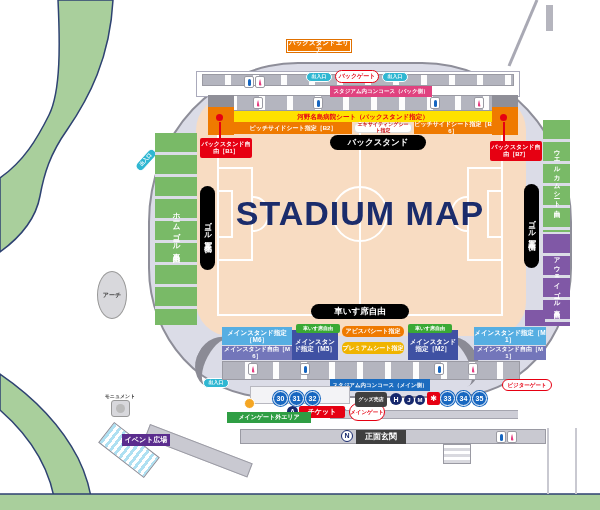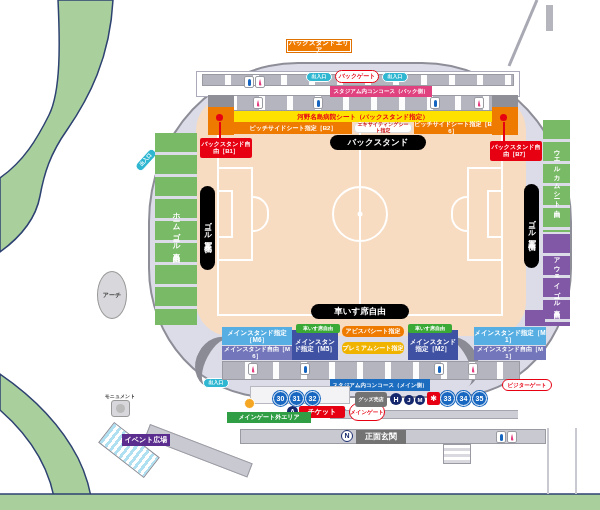--- a/index.html
+++ b/index.html
@@ -9,21 +9,21 @@
   .lbl{position:absolute;display:flex;align-items:center;justify-content:center;text-align:center;
        font-weight:bold;line-height:1.15;box-sizing:border-box;word-break:break-all;}
   .red-bg{background:#e60012;color:#fff;}
   .orange-bg{background:#ef7a00;color:#fff;}
   .yellow-bg{background:#ffe100;color:#e60012;}
   .pink-bg{background:#e0427f;color:#fff;}
   .blue-bg{background:#1c6cbf;color:#fff;}
   .green-bg{background:#2f9e44;color:#fff;}
   .sgreen-bg{background:#3aa935;color:#fff;}
   .purple-bg{background:#5b2d8e;color:#fff;}
-  .navy-bg{background:#737373;color:#fff;}
+  .navy-bg{background:#404040;color:#fff;}
   .lightblue-bg{background:#56aee2;color:#fff;}
   .darkblue-bg{background:#3f51a3;color:#fff;}
   .freepurple-bg{background:#7376ba;color:#fff;}
   .black-pill{background:#000;color:#fff;border-radius:9px;}
   .outline-red{background:#fff;border:1.5px solid #e60012;color:#e60012;border-radius:9px;}
   .cyan-pill{background:#2fb7d2;color:#fff;border-radius:6px;border:1px solid #fff;font-size:5px;}
   .vt{writing-mode:vertical-rl;font-weight:bold;color:#fff;display:flex;align-items:center;justify-content:center;letter-spacing:1px;}
   .vpill{position:absolute;background:#000;color:#fff;border-radius:8px;writing-mode:vertical-rl;
          display:flex;align-items:center;justify-content:center;font-weight:bold;letter-spacing:1px;}
   .stalls{position:absolute;background:repeating-linear-gradient(90deg,#b4b5bf 0px,#b4b5bf 22px,#fdfdfd 22px,#fdfdfd 28px);
@@ -70,20 +70,21 @@
     <div class="abs" style="left:50%;top:50%;width:56px;height:56px;border:2px solid #fff;border-radius:50%;transform:translate(-50%,-50%);box-sizing:border-box;"></div>
     <div class="abs" style="left:50%;top:50%;width:5px;height:5px;background:#fff;border-radius:50%;transform:translate(-50%,-50%);"></div>
     <div class="pitchline" style="left:-2px;top:50%;width:36px;height:94px;transform:translateY(-50%);"></div>
     <div class="pitchline" style="left:-2px;top:50%;width:16px;height:48px;transform:translateY(-50%);"></div>
     <div class="pitchline" style="left:34px;top:50%;width:16px;height:36px;transform:translateY(-50%);border-left:none;border-radius:0 18px 18px 0;"></div>
     <div class="pitchline" style="right:-2px;top:50%;width:36px;height:94px;transform:translateY(-50%);"></div>
     <div class="pitchline" style="right:-2px;top:50%;width:16px;height:48px;transform:translateY(-50%);"></div>
     <div class="pitchline" style="right:34px;top:50%;width:16px;height:36px;transform:translateY(-50%);border-right:none;border-radius:18px 0 0 18px;"></div>
   </div>
 
+  <div class="abs" style="left:360px;top:213px;transform:translate(-50%,-50%);font-size:34px;font-weight:bold;color:#1b2c6b;letter-spacing:1px;white-space:nowrap;">STADIUM MAP</div>
 
   <div class="abs" style="left:196px;top:71px;width:324px;height:26px;background:#fff;border:1px solid #aab;box-sizing:border-box;"></div>
   <div class="stalls" style="left:202px;top:74px;width:312px;height:12px;"></div>
   <div class="stalls" style="left:208px;top:95px;width:308px;height:16px;"></div>
 
   <div class="abs" style="left:208px;top:95px;width:26px;height:12px;background:#8f8f98;"></div>
   <div class="abs" style="left:492px;top:95px;width:26px;height:12px;background:#8f8f98;"></div>
   <div class="abs" style="left:208px;top:107px;width:26px;height:28px;background:#ef7a00;"></div>
   <div class="abs" style="left:492px;top:107px;width:26px;height:28px;background:#ef7a00;"></div>
   <div class="dot" style="left:216px;top:114px;"></div>

